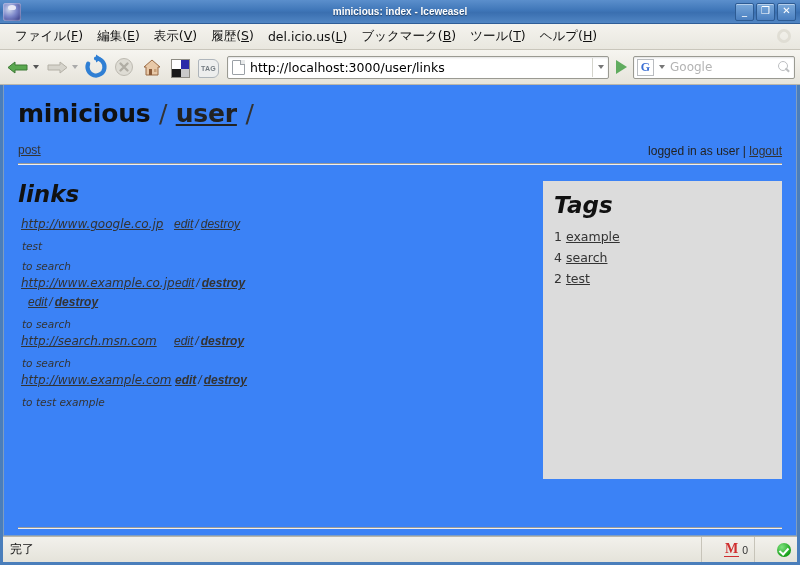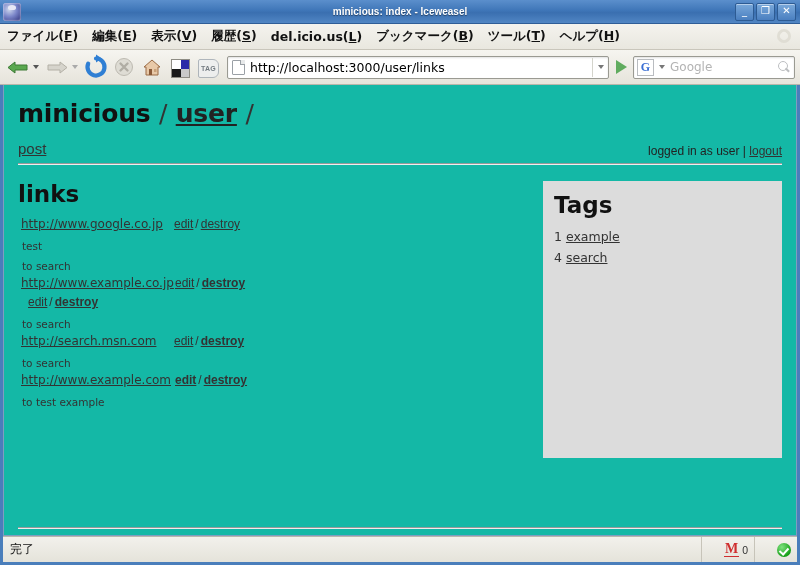--- a/index.html
+++ b/index.html
@@ -46,23 +46,22 @@
     color:#fff;font-size:10px;line-height:14px;text-align:center;
     font-family:"DejaVu Sans",sans-serif;
     box-shadow:inset 0 1px 0 rgba(255,255,255,.45);
   }
 
   
   .menubar{
     height:25px;min-height:25px;
     background:linear-gradient(to bottom,#f4f3ee,#e9e7df);
     border-bottom:1px solid #c9c6bb;
-    display:flex;align-items:center;
+    display:flex;align-items:center;padding-left:8px;
     position:relative;
-    font-weight:bold;
   }
   .menu-item{
     font-size:12.5px;color:#111;padding:2px 7px;white-space:nowrap;
     font-family:"DejaVu Sans","Liberation Sans",sans-serif;
   }
   .menu-item u{text-decoration:underline;}
   .menu-spinner{
     position:absolute;right:9px;top:5px;width:14px;height:14px;
     border:3px solid #dcd9cf;border-radius:50%;
     transform:rotate(45deg);box-sizing:border-box;
@@ -150,56 +149,56 @@
     border:1.6px solid #6d7176;border-radius:50%;}
   .mag:after{content:"";position:absolute;left:11px;top:11px;width:5px;height:1.6px;
     background:#6d7176;transform:rotate(45deg);}
 
   
   .page-outer{
     flex:1 1 auto;background:#4a7ebb;padding:0 3px;box-sizing:border-box;
     display:flex;
   }
   .page{
-    flex:1 1 auto;background:#14b8a6;border:1px solid #7f9dc0;border-top:none;
+    flex:1 1 auto;background:#3b82f6;border:1px solid #7f9dc0;border-top:none;
     position:relative;overflow:hidden;
   }
   .page-inner{padding:14px 14px 0 14px;}
 
   h1.brand{
     margin:0;padding:0 0 2px 0;
     font-size:25px;font-weight:bold;color:#111;
     font-family:"DejaVu Sans","Liberation Sans",sans-serif;
     letter-spacing:-.2px;
   }
   h1.brand a{color:#222;text-decoration:underline;}
   .sep{font-weight:normal;color:#333;}
 
   .subbar{
     display:flex;align-items:flex-end;justify-content:space-between;
     padding-top:10px;padding-bottom:5px;
   }
-  .subbar .left a{font-size:15px;color:#333;}
+  .subbar .left a{font-size:12px;color:#333;}
   .subbar .right{font-size:12px;color:#222;}
   .subbar .right a{color:#333;text-decoration:underline;}
 
   hr.rule{
     border:none;border-top:1px solid #999;border-bottom:1px solid #eee;
     margin:0 0 0 0;height:0;
   }
 
   .cols{display:flex;gap:0;align-items:flex-start;padding-top:16px;}
-  .col-main{flex:1 1 auto;min-width:0;}
+  .col-main{flex:1 1 auto;min-width:0;font-style:italic;}
   .col-side{width:239px;flex:0 0 239px;background:#dcdcdc;padding:0 0 14px 0;}
 
   h2.sec{
     margin:0 0 10px 0;font-size:23px;font-weight:bold;color:#111;
     font-family:"DejaVu Sans","Liberation Sans",sans-serif;
   }
-  h2.sec.side{padding:11px 0 0 11px;margin-bottom:8px;}
+  h2.sec.side{padding:11px 0 0 11px;margin-bottom:8px;font-style:italic;}
 
   .lnk-row{
     display:flex;align-items:baseline;gap:0;white-space:nowrap;
     padding:0 0 0 3px;height:19px;
   }
   .lnk-row .url{
     font-size:12px;color:#333;text-decoration:underline;
     font-family:"DejaVu Sans","Liberation Sans",sans-serif;
   }
   .lnk-row .acts{margin-left:7px;font-size:12px;color:#333;}
@@ -429,20 +428,23 @@
           </div>
 
           <div class="col-side">
             <h2 class="sec side">Tags</h2>
             <div class="tag-row">
               <span>1</span><a href="#">example</a>
             </div>
             <div class="tag-row">
               <span>4</span><a href="#">search</a>
             </div>
+            <div class="tag-row">
+              <span>2</span><a href="#">test</a>
+            </div>
             <div style="height:176px"></div>
           </div>
 
         </div>
       </div>
       <hr class="bottom">
     </div>
   </div>
 
   <div class="statusbar">

